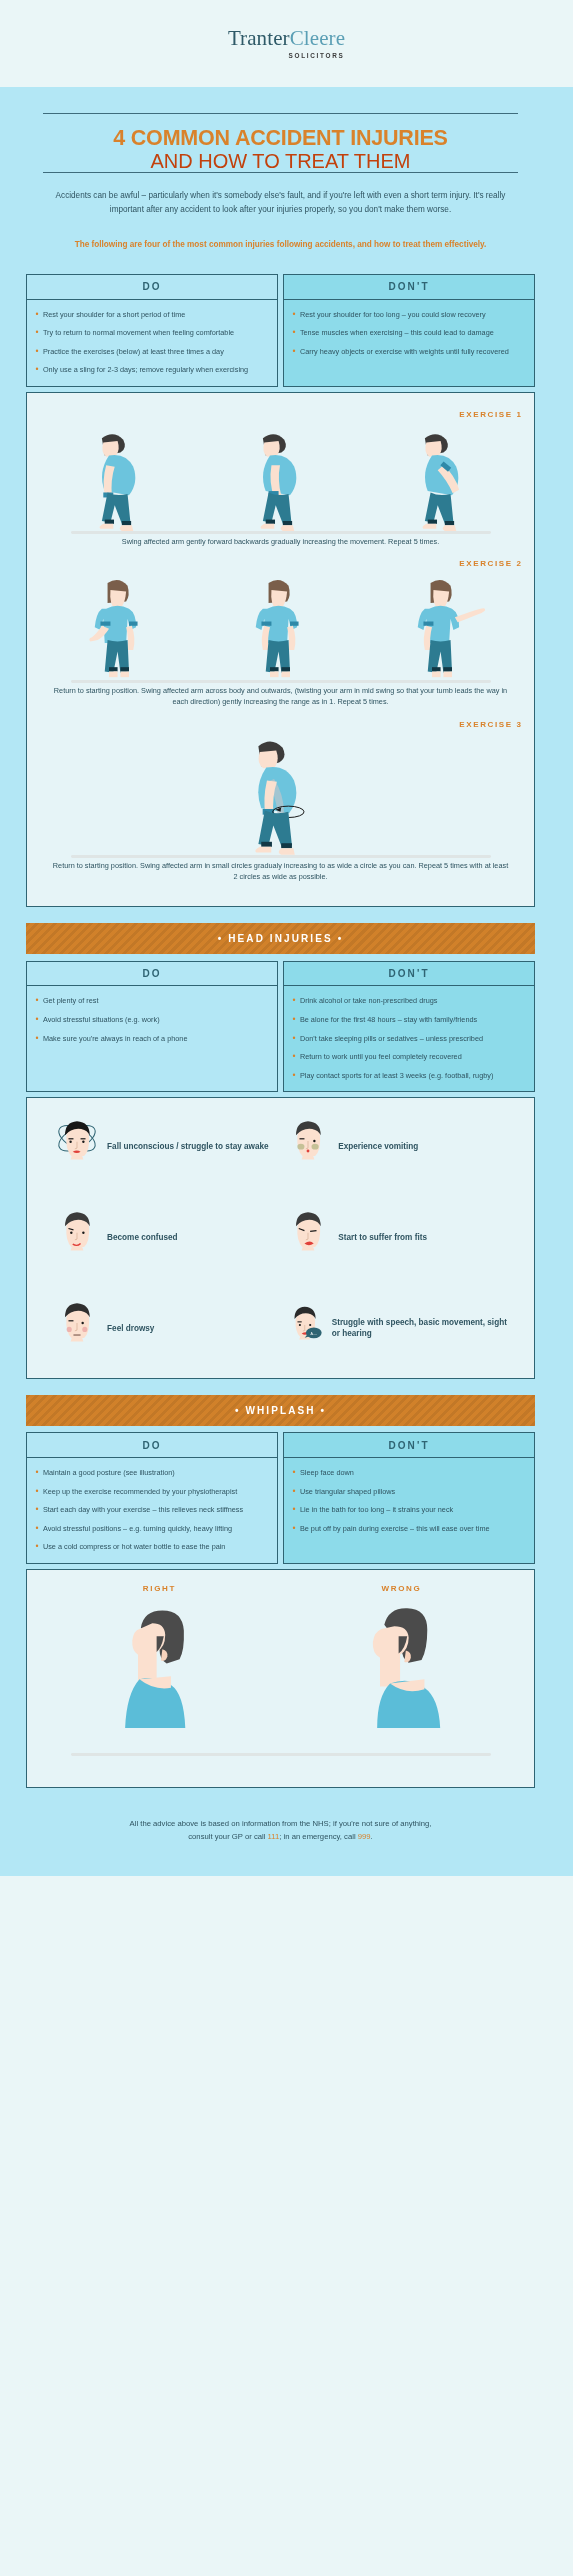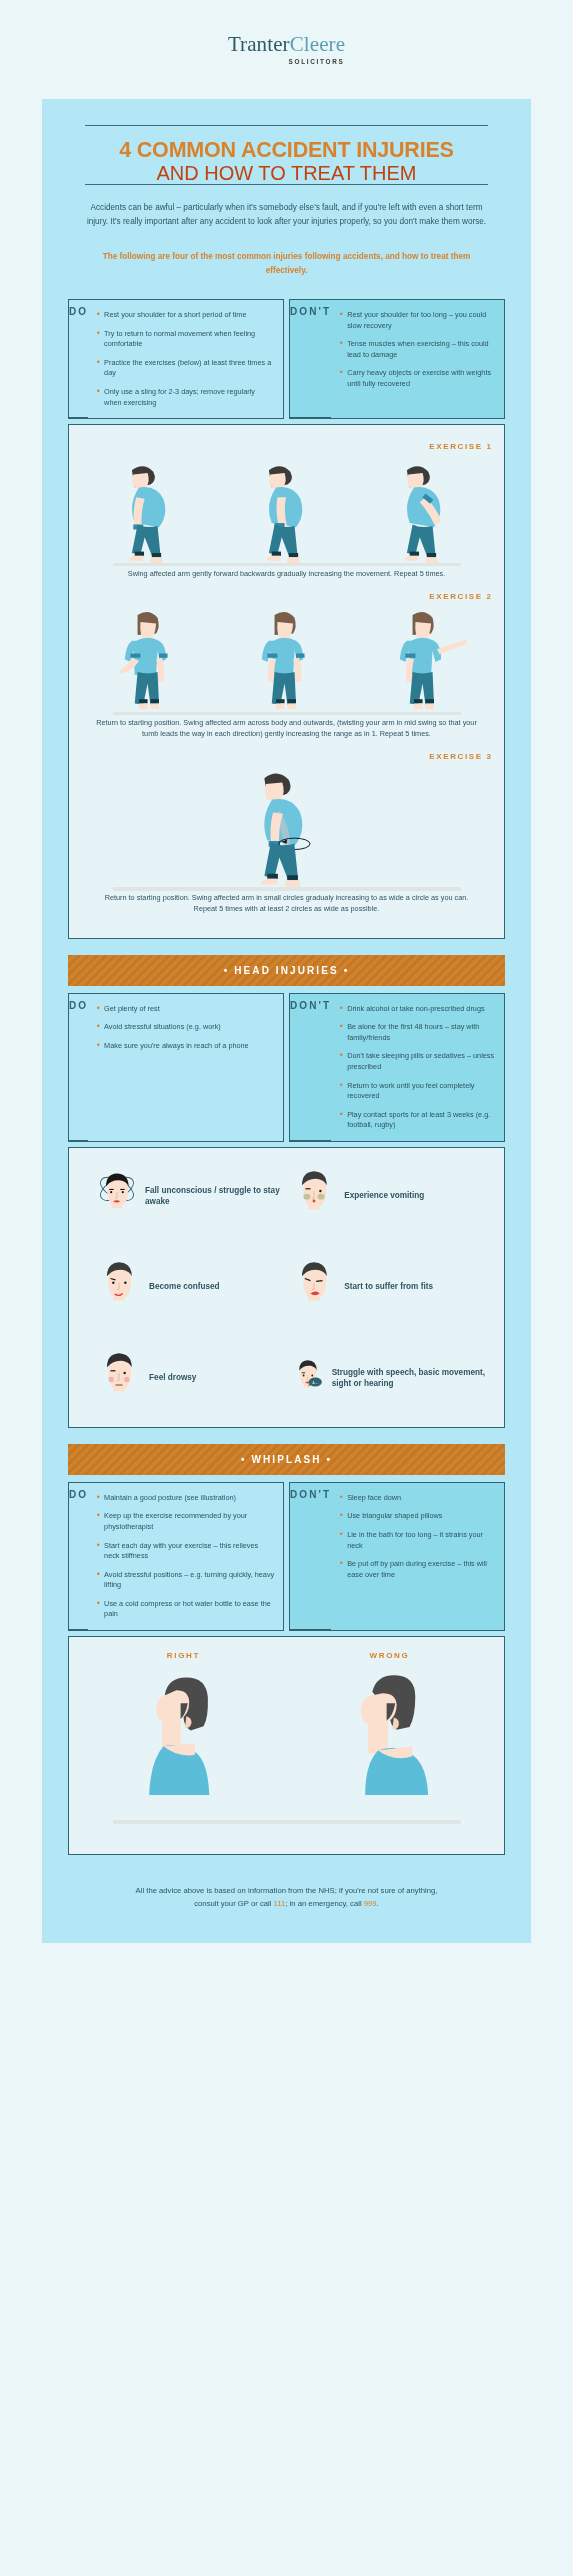--- a/index.html
+++ b/index.html
@@ -6,21 +6,21 @@
   html, body {
     width: 573px;
     background: #eaf6f7;
     font-family: "Liberation Sans", sans-serif;
   }
   body { width: 573px; }
 
   
   .logo-header {
     background: #eaf6f7;
-    height: 99px;
+    height: 87px;
     display: flex;
     flex-direction: column;
     align-items: center;
     justify-content: center;
   }
   .logo-wordmark {
     font-family: "Liberation Serif", serif;
     font-size: 21px;
     letter-spacing: 0.1px;
     line-height: 1;
@@ -32,24 +32,24 @@
     font-size: 6.4px;
     letter-spacing: 1.7px;
     color: #3a3a3a;
     font-weight: bold;
     margin-top: 3.6px;
     margin-left: 60px;
   }
 
   
   .panel {
-    width: 489px;
+    width: 573px;
     margin: 0 auto;
     background: #b3e7f5;
-    padding: 0 0 0 0;
+    padding: 0 12px 0 0;
   }
 
   
   .title-block { padding: 26px 43px 0 43px; text-align: center; }
   .rule { height: 0.7px; background: #3e6c7c; width: 100%; }
   .title-main {
     color: #d9822b;
     font-size: 21.5px;
     font-weight: bold;
     letter-spacing: -0.2px;
@@ -92,21 +92,21 @@
     color: #ffffff;
     text-align: center;
     font-size: 10px;
     font-weight: bold;
     letter-spacing: 2.1px;
     padding: 10px 0;
   }
 
   
   .dd-wrap { display: flex; gap: 5px; margin-top: 6.4px; }
-  .dd-col { flex: 1; border: 1.1px solid #2f6473; display: flex; flex-direction: row; }
+  .dd-col { flex: 1; border: 1.1px solid #2f6473; display: flex; flex-direction: column; }
   .dd-col.do    { background: #b3e7f5; }
   .dd-col.dont  { background: #8ddbea; }
   .dd-head {
     text-align: center;
     font-size: 10px;
     font-weight: bold;
     letter-spacing: 2.1px;
     color: #2f6473;
     padding: 6.4px 0;
     border-bottom: 1.1px solid #2f6473;

